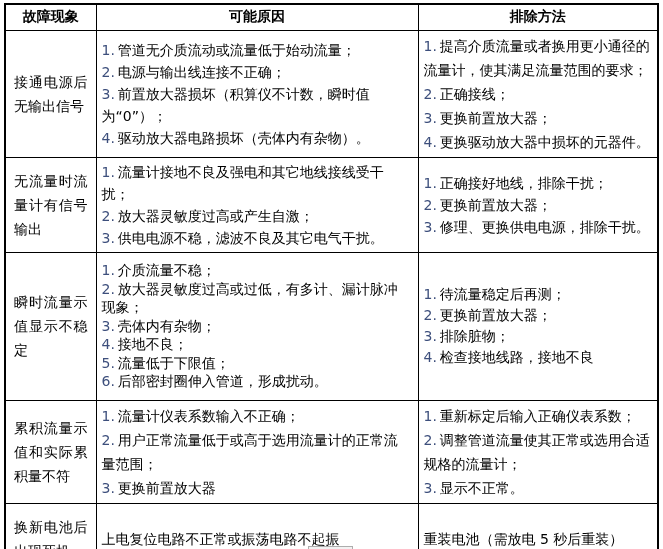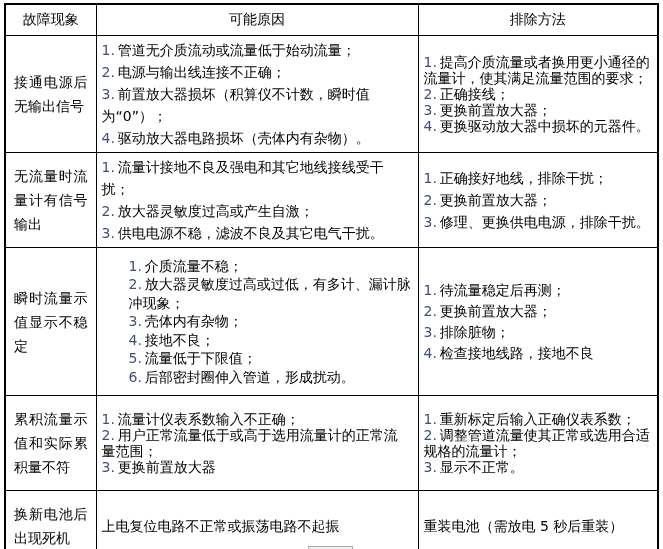--- a/index.html
+++ b/index.html
@@ -19,46 +19,46 @@
     table-layout:fixed;
     border:2px solid #000000;
   }
   .fault-table th, .fault-table td {
     border:1px solid #000000;
     font-size:14px;
     vertical-align:middle;
   }
   .fault-table th {
     height:26px;
-    font-weight:normal;
+    font-weight:bold;
     text-align:center;
-    padding:6px 2px;
+    padding:0 2px;
   }
   td.fault {
     text-align:justify;
     text-justify:inter-character;
     padding:11px 8px;
     line-height:24px;
   }
   td.cell { padding:3px 6px 3px 5px; }
-  .item { line-height:16px; }
+  .item { line-height:24px; }
   .num { color:#3d4f7c; padding-right:3px; }
 
   
   tr.r0 td { height:112px; }
   tr.r1 td { height:74px; }
   tr.r2 td { height:148px; }
   tr.r3 td { height:83px; }
   tr.r4 td { height:31px; }
   tr.r5 td { height:57px; }
 
   
   tr.r0 td.causes .item { line-height:22px; }
   tr.r1 td.causes .item, tr.r1 td.solutions .item { line-height:22px; }
-  tr.r2 td.causes .item { line-height:18.5px;margin-left:27px; }
+  tr.r2 td.causes .item { line-height:18.5px; }
   tr.r2 td.solutions .item { line-height:21px; }
 
   
   .cropped-fragment {
     position:absolute;
     left:308px; top:546px;
     width:45px; height:4px;
     border:1px solid #adadad;
     border-bottom:none;
     background:#f2f2f2;

